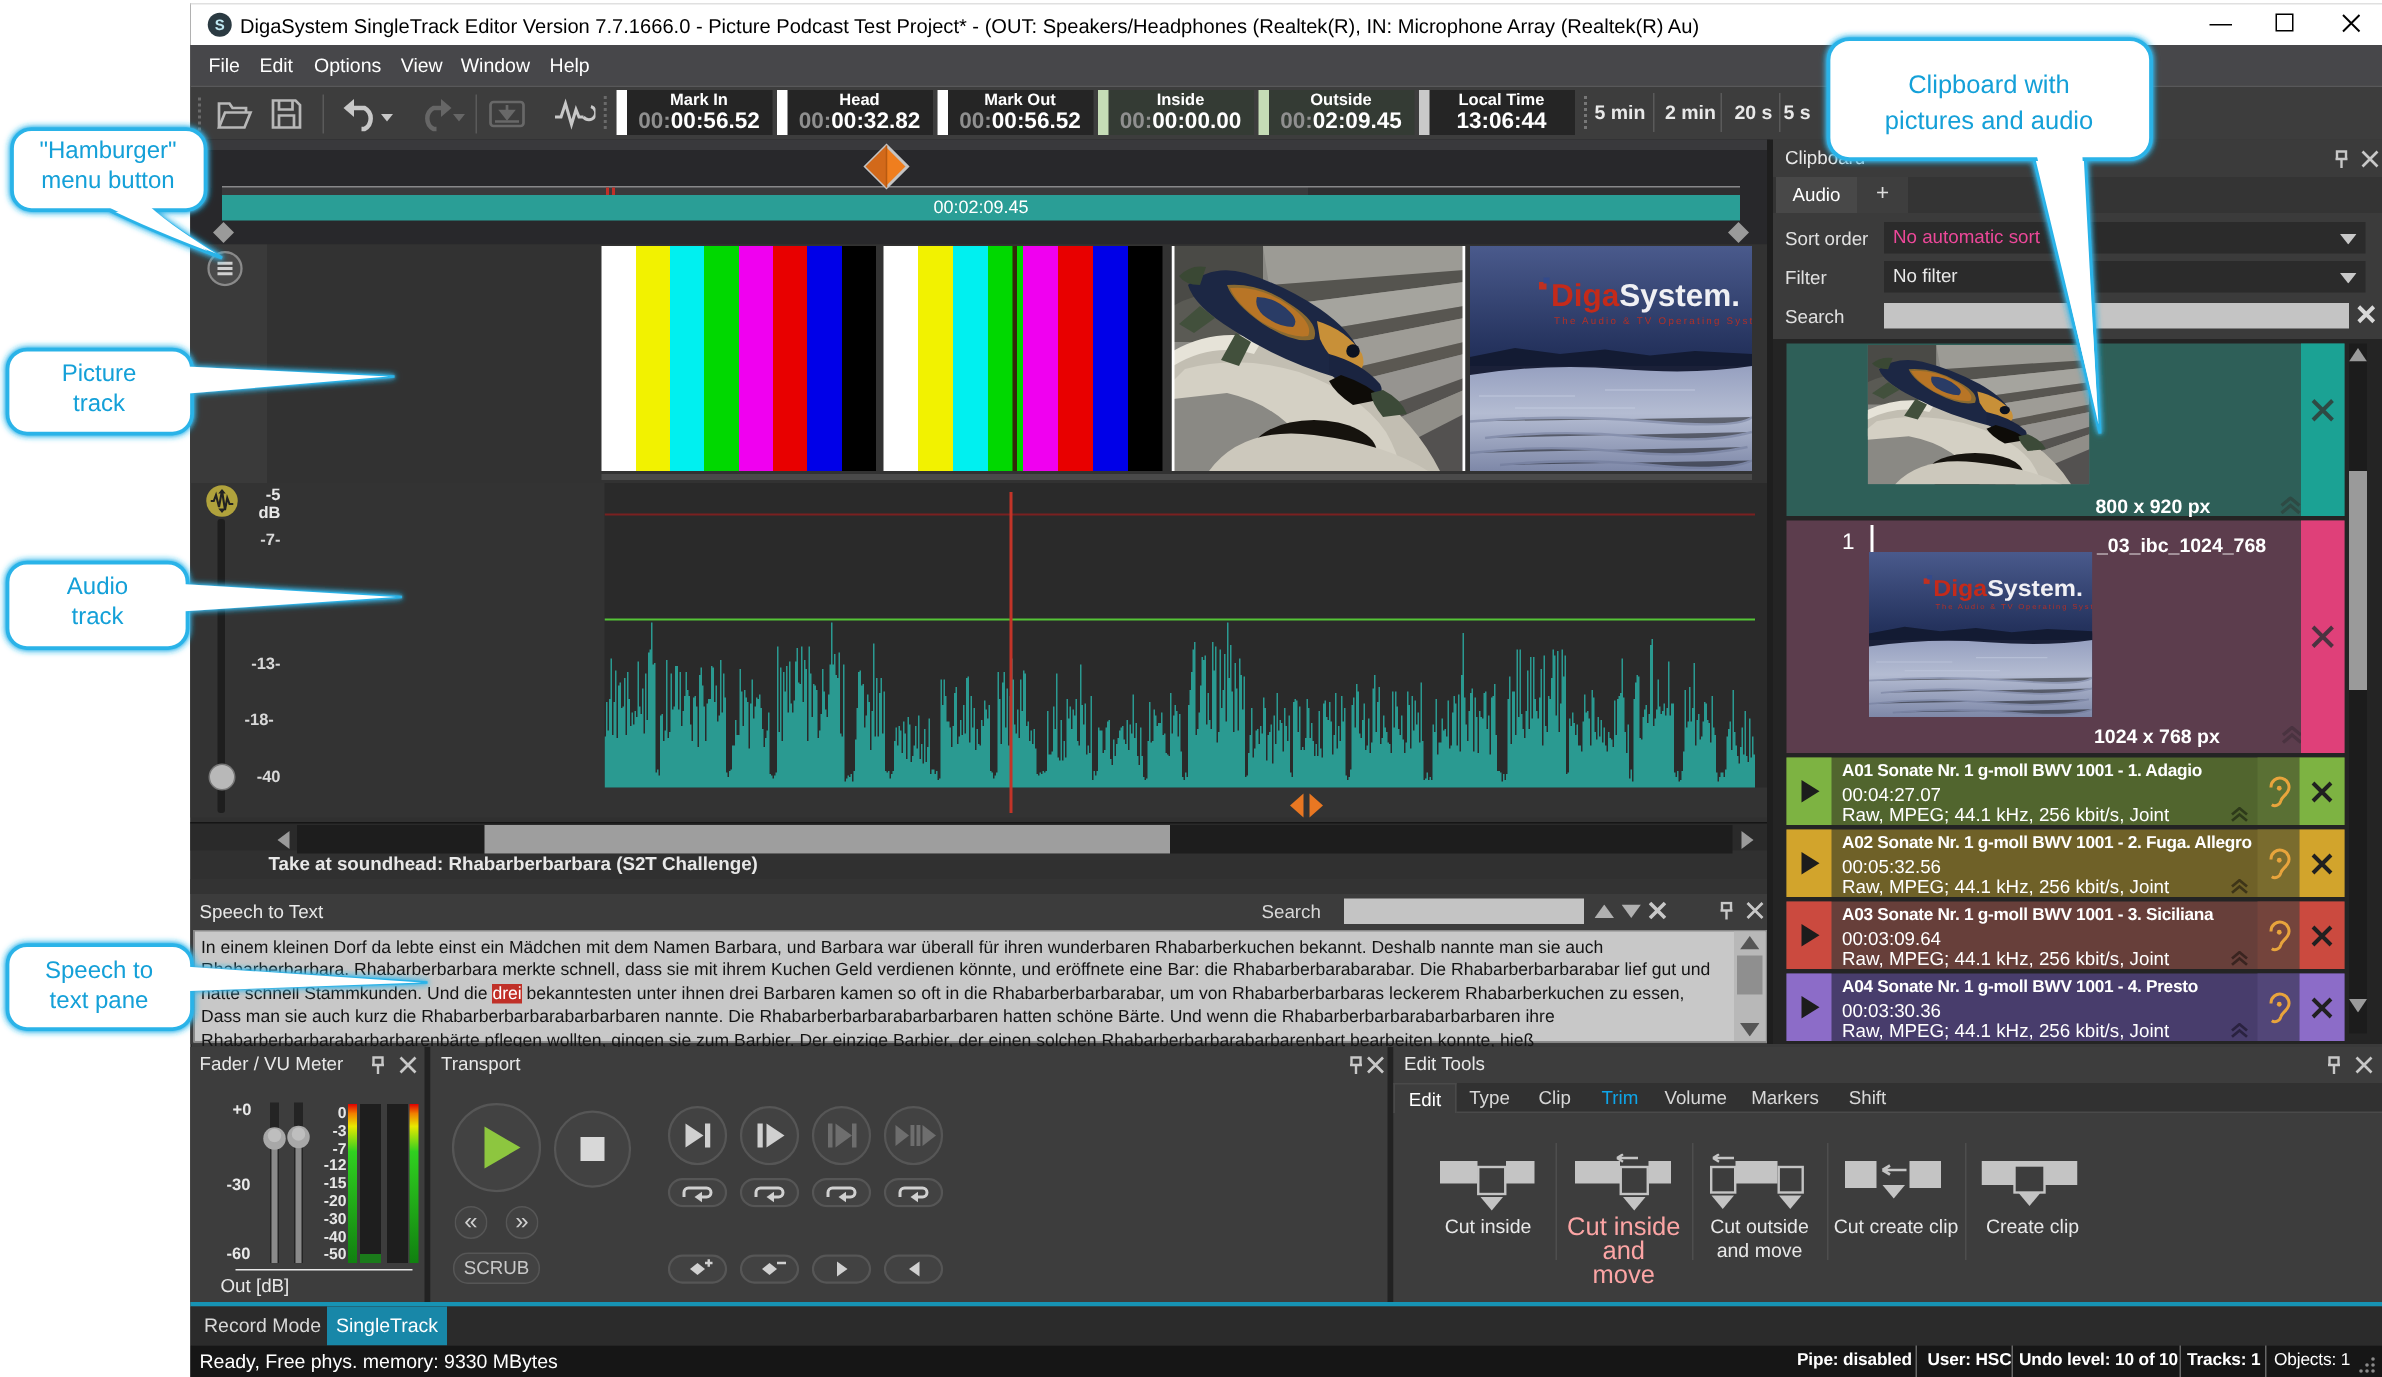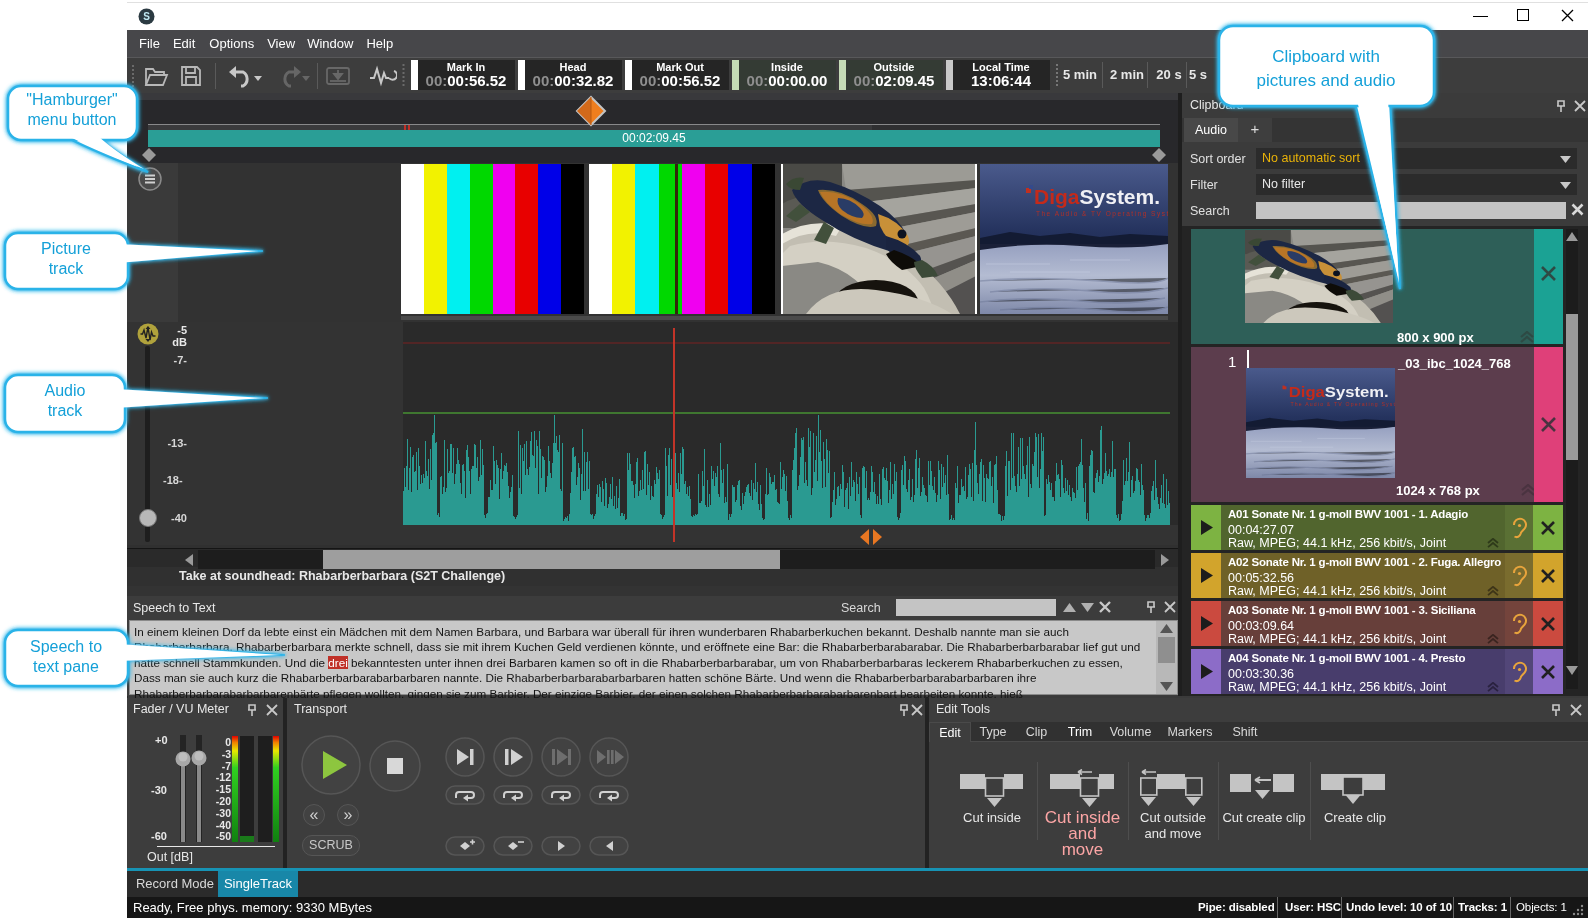--- a/index.html
+++ b/index.html
@@ -23,20 +23,21 @@
 .tabrow{left:127px;top:871px;width:1461px;height:26px;background:#2b2b2b}
 .tealline{left:127px;top:868px;width:1461px;height:3px;background:#1793b4}
 </style></head><body>
 <div class="a win"></div>
 
 <div class="a tb">
  <svg class="a" style="left:11px;top:5px" width="17" height="17" viewBox="0 0 17 17">
       <circle cx="8.5" cy="8.5" r="8" fill="#2b3a42"></circle>
       <text x="8.5" y="12.2" font-size="10" font-weight="bold" fill="#bfe8f2" text-anchor="middle" font-family="Liberation Sans">S</text>
     </svg>
+ <span class="a" style="left:33px;top:7px;white-space:nowrap;font-size:13.4px">DigaSystem SingleTrack Editor Version 7.7.1666.0 - Picture Podcast Test Project* - (OUT: Speakers/Headphones (Realtek(R), IN: Microphone Array (Realtek(R) Au)</span>
  <span class="a" style="left:1346px;top:13px;width:15px;height:1.2px;background:#000"></span>
  <span class="a" style="left:1390px;top:6px;width:12px;height:12px;border:1.2px solid #000"></span>
  <svg class="a" style="left:1434px;top:6px" width="13" height="13" viewBox="0 0 13 13">
       <path d="M1 1 12 12M12 1 1 12" stroke="#000" stroke-width="1.3"></path>
     </svg>
 </div>
 
 <div class="a menubar"><span style="margin-left:12px">File</span><span style="margin-left:13px">Edit</span><span style="margin-left:14px">Options</span><span style="margin-left:13px">View</span><span style="margin-left:12px">Window</span><span style="margin-left:13px">Help</span></div>
 
 <div class="a toolbar">
@@ -324,40 +325,40 @@
       <path d="M2 1h6v5H2zM1 6h8M5 6v6" stroke="#c8c8c8" stroke-width="1.6" fill="none"></path>
     </svg>
  <svg class="a" style="left:392px;top:7px" width="12" height="12">
       <path d="M1 1 11 11M11 1 1 11" stroke="#c8c8c8" stroke-width="1.8"></path>
     </svg>
  <div class="a" style="left:0;top:25px;width:406px;height:24px;background:#343434">
   <div class="a" style="left:2px;top:0;width:54px;height:24px;background:#484848;color:#fff;font-size:12.5px;text-align:center;line-height:24px">Audio</div>
   <div class="a" style="left:56px;top:0;width:34px;height:24px;background:#3e3e3e;color:#ddd;font-size:15px;text-align:center;line-height:22px">+</div>
  </div>
  <div class="a" style="left:8px;top:59px;color:#e0e0e0;font-size:12.5px">Sort order</div>
- <div class="a" style="left:74px;top:55px;width:321px;height:21px;background:#2b2b2b;color:#eab308;font-size:12.5px;line-height:21px"><span style="margin-left:6px">No automatic sort</span><svg class="a" style="right:6px;top:8px" width="11" height="7">
+ <div class="a" style="left:74px;top:55px;width:321px;height:21px;background:#2b2b2b;color:#ec4899;font-size:12.5px;line-height:21px"><span style="margin-left:6px">No automatic sort</span><svg class="a" style="right:6px;top:8px" width="11" height="7">
         <path d="M0 0h11L5.5 7Z" fill="#c8c8c8"></path>
       </svg></div>
  <div class="a" style="left:8px;top:85px;color:#e0e0e0;font-size:12.5px">Filter</div>
  <div class="a" style="left:74px;top:81px;width:321px;height:21px;background:#2b2b2b;color:#e8e8e8;font-size:12.5px;line-height:21px"><span style="margin-left:6px">No filter</span><svg class="a" style="right:6px;top:8px" width="11" height="7">
         <path d="M0 0h11L5.5 7Z" fill="#c8c8c8"></path>
       </svg></div>
  <div class="a" style="left:8px;top:111px;color:#e0e0e0;font-size:12.5px">Search</div>
  <div class="a" style="left:74px;top:109px;width:310px;height:17px;background:#c4c4c4"></div>
  <svg class="a" style="left:389px;top:110px" width="13" height="13">
       <path d="M1.5 1.5 11.5 11.5M11.5 1.5 1.5 11.5" stroke="#d8d8d8" stroke-width="2.6"></path>
     </svg>
  <div class="a" style="left:0;top:133px;width:406px;height:470px;background:#242424"></div>
 </div>
 
 <div class="a" style="left:1191px;top:229px;width:372px;height:115px;background:#2e5f58">
  <svg class="a" style="left:54px;top:1px" width="148" height="93" viewBox="0 0 148 93">
       <use href="#lizard" width="148" height="93"></use>
     </svg>
- <div class="a" style="left:206px;top:101px;color:#fff;font-size:13px;font-weight:bold">800 x 900 px</div>
+ <div class="a" style="left:206px;top:101px;color:#fff;font-size:13px;font-weight:bold">800 x 920 px</div>
  <svg class="a" style="left:328px;top:102px" width="16" height="12" viewBox="0 0 16 12">
       <path d="M2 6 8 1l6 5M2 11 8 6l6 5" stroke="#2e4a44" stroke-width="2.2" fill="none"></path>
     </svg>
  <div class="a" style="left:343px;top:0;width:29px;height:115px;background:#1ba294"></div>
  <svg class="a" style="left:349px;top:36px" width="17" height="17">
       <path d="M2 2 15 15M15 2 2 15" stroke="#2e4a44" stroke-width="2.6"></path>
     </svg>
 </div>
 <div class="a" style="left:1191px;top:347px;width:372px;height:155px;background:#5c3d4d">
  <div class="a" style="left:37px;top:6px;color:#fff;font-size:15px">1</div>
@@ -603,21 +604,21 @@
  <svg class="a" style="left:622px;top:6px" width="10" height="13" viewBox="0 0 10 13">
       <path d="M2 1h6v5H2zM1 6h8M5 6v6" stroke="#c8c8c8" stroke-width="1.6" fill="none"></path>
     </svg>
  <svg class="a" style="left:641px;top:6px" width="12" height="12">
       <path d="M1 1 11 11M11 1 1 11" stroke="#c8c8c8" stroke-width="1.8"></path>
     </svg>
  <div class="a" style="left:0;top:24px;width:659px;height:20px;background:#313131;border-bottom:1px solid #4a4a4a">
   <div class="a" style="left:0;top:0;width:42px;height:20px;background:#3d3d3d;border:1px solid #4a4a4a;border-bottom:none;color:#fff;font-size:12.5px;text-align:center;line-height:20px">Edit</div>
   <div class="a" style="left:42px;top:0;width:44px;height:20px;color:#d8d8d8;font-size:12.5px;text-align:center;line-height:20px">Type</div>
   <div class="a" style="left:86px;top:0;width:43px;height:20px;color:#d8d8d8;font-size:12.5px;text-align:center;line-height:20px">Clip</div>
-  <div class="a" style="left:129px;top:0;width:44px;height:20px;color:#ffffff;font-size:12.5px;text-align:center;line-height:20px">Trim</div>
+  <div class="a" style="left:129px;top:0;width:44px;height:20px;color:#0ea5e9;font-size:12.5px;text-align:center;line-height:20px">Trim</div>
   <div class="a" style="left:173px;top:0;width:57px;height:20px;color:#d8d8d8;font-size:12.5px;text-align:center;line-height:20px">Volume</div>
   <div class="a" style="left:230px;top:0;width:62px;height:20px;color:#d8d8d8;font-size:12.5px;text-align:center;line-height:20px">Markers</div>
   <div class="a" style="left:292px;top:0;width:48px;height:20px;color:#d8d8d8;font-size:12.5px;text-align:center;line-height:20px">Shift</div>
  </div>
  <div class="a" style="left:108px;top:64px;width:1px;height:78px;background:#4e4e4e"></div>
  <div class="a" style="left:199px;top:64px;width:1px;height:78px;background:#4e4e4e"></div>
  <div class="a" style="left:289px;top:64px;width:1px;height:78px;background:#4e4e4e"></div>
  <div class="a" style="left:381px;top:64px;width:1px;height:78px;background:#4e4e4e"></div>
  <svg class="a" style="left:31px;top:74px" width="64" height="36">
       <rect x="0" y="2" width="25" height="15" fill="#c4c4c4"></rect>

